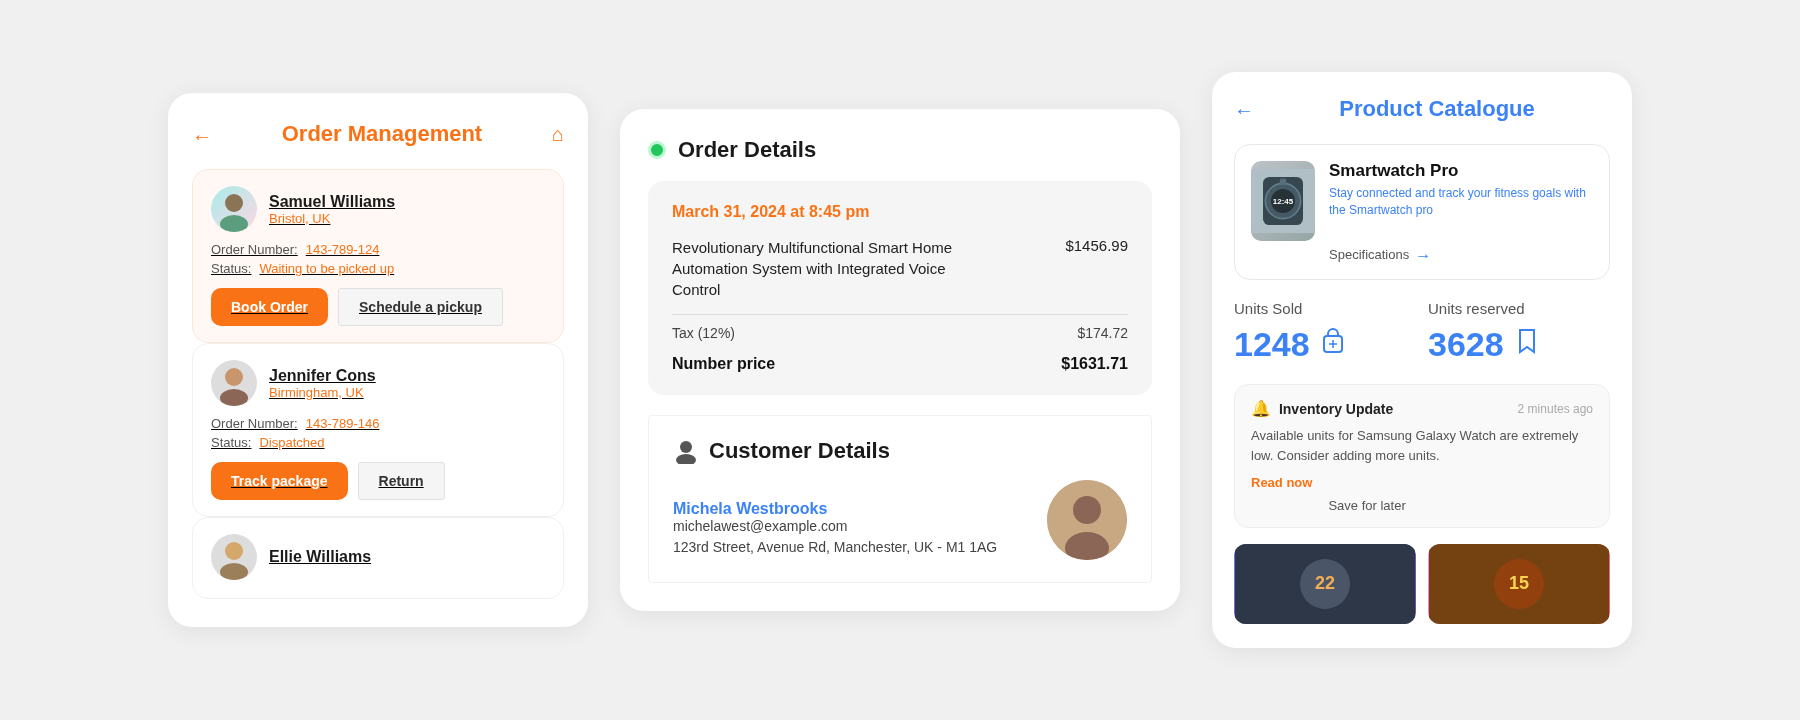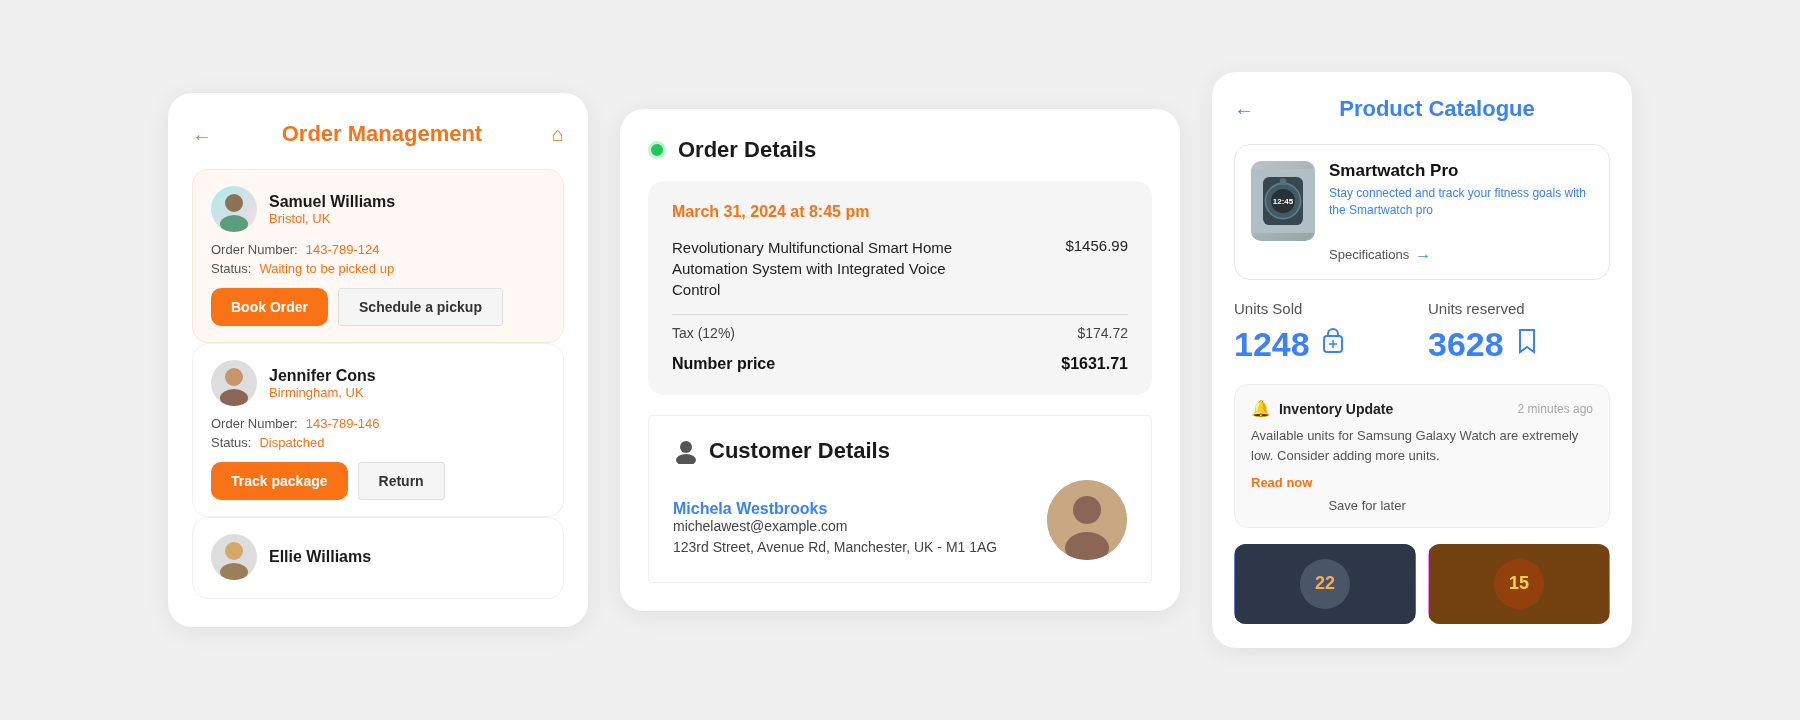--- a/index.html
+++ b/index.html
@@ -50,20 +50,21 @@
     .home-icon {
       color: #f97316;
       font-size: 20px;
     }
     
     .order-card {
       background: #fff;
       border: 1.5px solid #f0f0f0;
       border-radius: 16px;
       padding: 16px 18px;
+      text-decoration: underline;
     }
     .order-card:first-of-type {
       background: #fff8f4;
       border-color: #fde8d8;
     }
     .user-row {
       display: flex;
       align-items: center;
       gap: 12px;
       margin-bottom: 10px;

